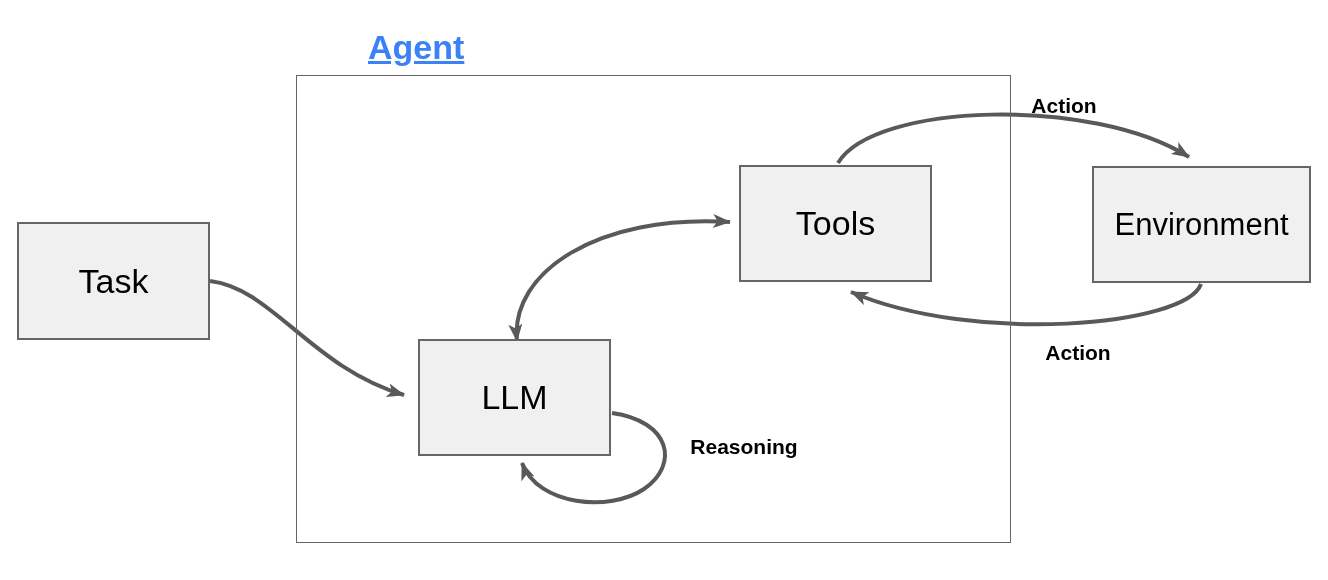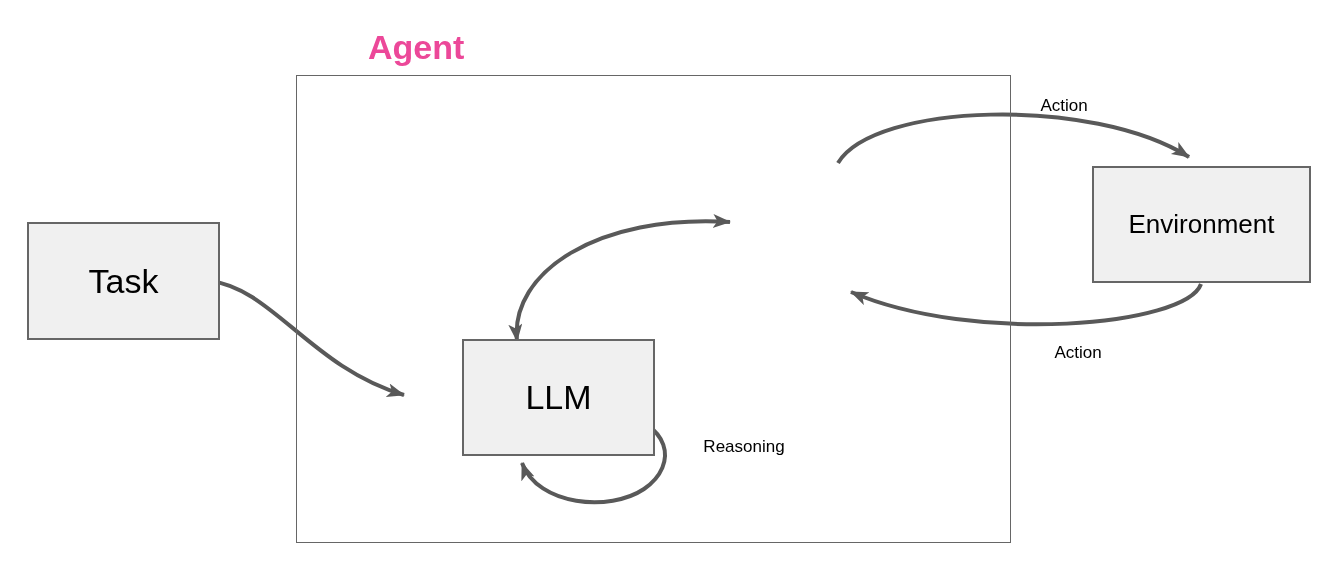--- a/index.html
+++ b/index.html
@@ -26,47 +26,49 @@
     position: absolute;
     background: #f0f0f0;
     border: 2px solid #666666;
     box-sizing: border-box;
     display: flex;
     align-items: center;
     justify-content: center;
     color: #000000;
   }
   .node-label { white-space: nowrap; }
-  .node-task        { left: 17px;   top: 222px; width: 193px; height: 118px; font-size: 34px; margin-left: 10px; }
-  .node-llm         { left: 418px;  top: 339px; width: 193px; height: 117px; font-size: 34px; margin-left: 44px; }
+  .node-task        { left: 17px;   top: 222px; width: 193px; height: 118px; font-size: 34px; }
+  .node-llm         { left: 418px;  top: 339px; width: 193px; height: 117px; font-size: 34px; }
   .node-tools       { left: 739px;  top: 165px; width: 193px; height: 117px; font-size: 34px; }
-  .node-environment { left: 1092px; top: 166px; width: 219px; height: 117px; font-size: 26px; }
+  .node-environment { left: 1092px; top: 166px; width: 219px; height: 117px; font-size: 31px; }
   .agent-container {
     position: absolute;
     left: 296px; top: 75px;
     width: 715px; height: 468px;
     border: 1.5px solid #666666;
     box-sizing: border-box;
     background: transparent;
   }
   .agent-title {
     position: absolute;
     left: 368px; top: 28px;
     font-size: 34px;
     font-weight: bold;
-    color: #ec4899;
+    color: #3b82f6;
     white-space: nowrap;
+    text-decoration: underline;
   }
   .edge-label {
     position: absolute;
     transform: translate(-50%, -50%);
-    font-size: 17px;
+    font-size: 21px;
     color: #000000;
     white-space: nowrap;
     background: transparent;
+    font-weight: bold;
   }
   .label-action    { left: 1064px; top: 106px; }
   .label-result    { left: 1078px; top: 353px; }
   .label-reasoning { left: 744px;  top: 447px; }
 </style>
 </head>
 <body>
 
 <div class="canvas">
 
@@ -95,20 +97,23 @@
   <div class="agent-title">Agent</div>
 
   <div class="node node-task">
     <span class="node-label">Task</span>
   </div>
 
   <div class="node node-llm">
     <span class="node-label">LLM</span>
   </div>
 
+  <div class="node node-tools">
+    <span class="node-label">Tools</span>
+  </div>
 
   <div class="node node-environment">
     <span class="node-label">Environment</span>
   </div>
 
   <div class="edge-label label-action">Action</div>
   <div class="edge-label label-result">Action</div>
   <div class="edge-label label-reasoning">Reasoning</div>
 
 </div>

